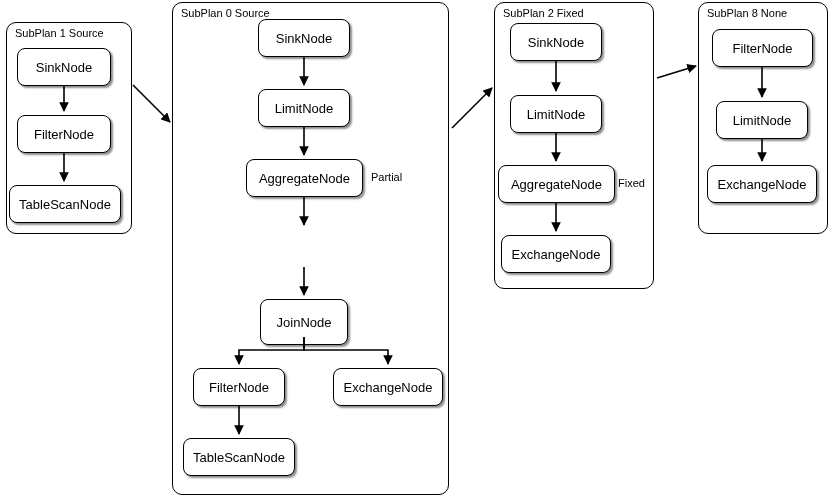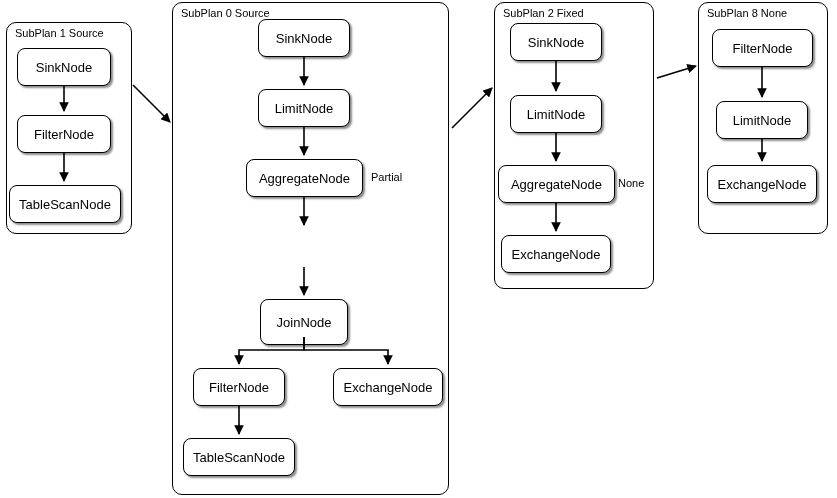--- a/index.html
+++ b/index.html
@@ -83,21 +83,21 @@
   <div class="node" style="left:183px; top:438px; width:112px; height:38px;">TableScanNode</div>
   <div class="annot" style="left:371px; top:171px;">Partial</div>
 
   <div class="subplan" style="left:494px; top:2px; width:160px; height:287px;padding-left:23px;">
     <div class="subplan-label">SubPlan 2 Fixed</div>
   </div>
   <div class="node" style="left:510px; top:23px; width:92px; height:38px;">SinkNode</div>
   <div class="node" style="left:510px; top:95px; width:92px; height:38px;">LimitNode</div>
   <div class="node" style="left:498px; top:165px; width:117px; height:38px;">AggregateNode</div>
   <div class="node" style="left:501px; top:235px; width:110px; height:38px;">ExchangeNode</div>
-  <div class="annot" style="left:618px; top:177px;">None</div>
+  <div class="annot" style="left:618px; top:177px;">Fixed</div>
 
   <div class="subplan" style="left:698px; top:2px; width:130px; height:232px;">
     <div class="subplan-label">SubPlan 8 None</div>
   </div>
   <div class="node" style="left:712px; top:29px; width:101px; height:38px;">FilterNode</div>
   <div class="node" style="left:716px; top:101px; width:92px; height:38px;">LimitNode</div>
   <div class="node" style="left:707px; top:165px; width:110px; height:38px;">ExchangeNode</div>
 
   <svg class="edges" viewBox="0 0 837 498">
     <defs>

